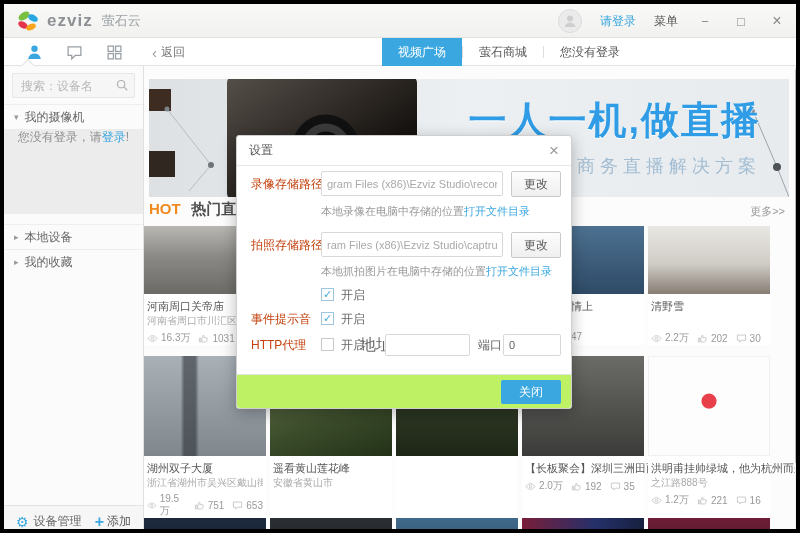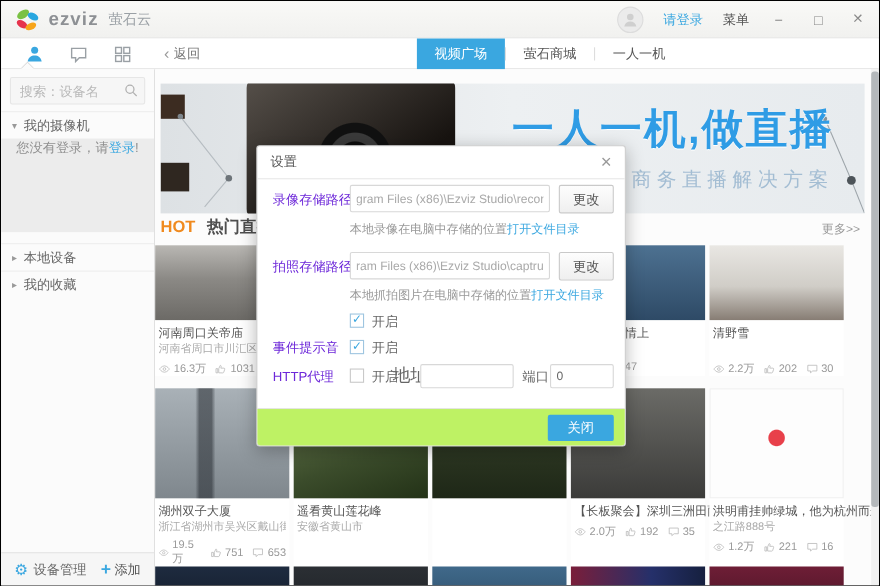--- a/index.html
+++ b/index.html
@@ -1,18 +1,18 @@
 <!DOCTYPE html>
 <html><head>
 <meta charset="utf-8">
 <style>
   * { margin:0; padding:0; box-sizing:border-box; }
   html,body { background:#e9e9e9; }
   body { font-family:"Liberation Sans","DejaVu Sans",sans-serif; }
-  .app { position:relative; width:800px; height:533px; background:#fff; border:1px solid #000000; overflow:hidden; }
+  .app { position:relative; width:800px; height:533px; background:#fff; border:4px solid #000000; overflow:hidden; }
 
   
   .titlebar { position:absolute; left:0; top:0; width:100%; height:34px;
     background:linear-gradient(#f9f9f7,#f1f1ef); border-bottom:1px solid #e0e0de;
     display:flex; align-items:center; padding:0 12px; }
   .logo { display:flex; align-items:center; gap:7px; }
   .logo svg { width:24px; height:24px; }
   .brand { font-size:17px; font-weight:bold; color:#8d9094; letter-spacing:1px; }
   .brand-cn { font-size:13px; color:#9aa0a5; margin-left:2px; }
   .titlebar-right { position:absolute; right:10px; top:0; height:34px; display:flex; align-items:center; gap:18px; }
@@ -121,21 +121,21 @@
   
   .sb-track { position:absolute; left:791px; top:62px; width:7px; height:471px; background:#f1f1f1; }
   .sb-thumb { position:absolute; left:0; top:2px; width:7px; height:396px; background:#b4b8bb; border-radius:3px; cursor:pointer; }
 
   
   .dialog { position:absolute; left:232px; top:131px; width:336px; height:274px; background:#fff;
     border:1px solid #cfcfcf; border-radius:3px; box-shadow:0 4px 16px rgba(0,0,0,.28); z-index:50; }
   .dlg-header { height:30px; border-bottom:1px solid #e8e8e8; display:flex; align-items:center; padding:0 12px; }
   .dlg-title { font-size:12px; color:#555; }
   .dlg-close { margin-left:auto; font-size:17px; color:#999; cursor:pointer; line-height:1; }
-  .dlg-label { position:absolute; left:14px; font-size:12px; color:#6d28d9; line-height:26px; }
+  .dlg-label { position:absolute; left:14px; font-size:12px; color:#c2410c; line-height:26px; }
   .dlg-row1 { top:35px; } .dlg-row2 { top:96px; } .dlg-row3 { top:146px; } .dlg-row4 { top:170px; } .dlg-row5 { top:196px; }
   .path-input { position:absolute; left:84px; width:182px; height:25px; border:1px solid #d8d8d8; border-radius:2px;
     font-size:11px; color:#a9a9a9; padding:0 5px; outline:none; font-family:inherit; background:#fff; }
   .pi1 { top:35px; } .pi2 { top:96px; }
   .change-btn { position:absolute; left:274px; width:50px; height:26px; border:1px solid #c9c9c9; border-radius:2px;
     background:linear-gradient(#fdfdfd,#efefef); font-size:12px; color:#555; cursor:pointer; font-family:inherit; }
   .cb1 { top:35px; } .cb2 { top:96px; }
   .hint { position:absolute; left:84px; font-size:11px; color:#999; }
   .h1 { top:68px; } .h2 { top:128px; }
   .hint .lk { color:#3aa7e0; cursor:pointer; }
@@ -205,21 +205,21 @@
     <div class="active-caret"></div>
     <div class="back">
       <span class="arr">‹</span>
       <span>返回</span>
     </div>
     <div class="tabs">
       <div class="tab active">视频广场</div>
       <div class="tab-sep"></div>
       <div class="tab">萤石商城</div>
       <div class="tab-sep"></div>
-      <div class="tab">一人一机</div>
+      <div class="tab">您没有登录</div>
     </div>
   </div>
 
   <div class="sidebar">
     <div class="search-wrap">
       <input class="search-input" placeholder="搜索：设备名" style="">
       <span class="search-icon">
         <svg viewBox="0 0 16 16">
             <circle cx="7" cy="7" r="4.2" fill="none" stroke="#b0b0b0" stroke-width="1.3"></circle>
             <line x1="10.2" y1="10.2" x2="14" y2="14" stroke="#b0b0b0" stroke-width="1.3"></line>

